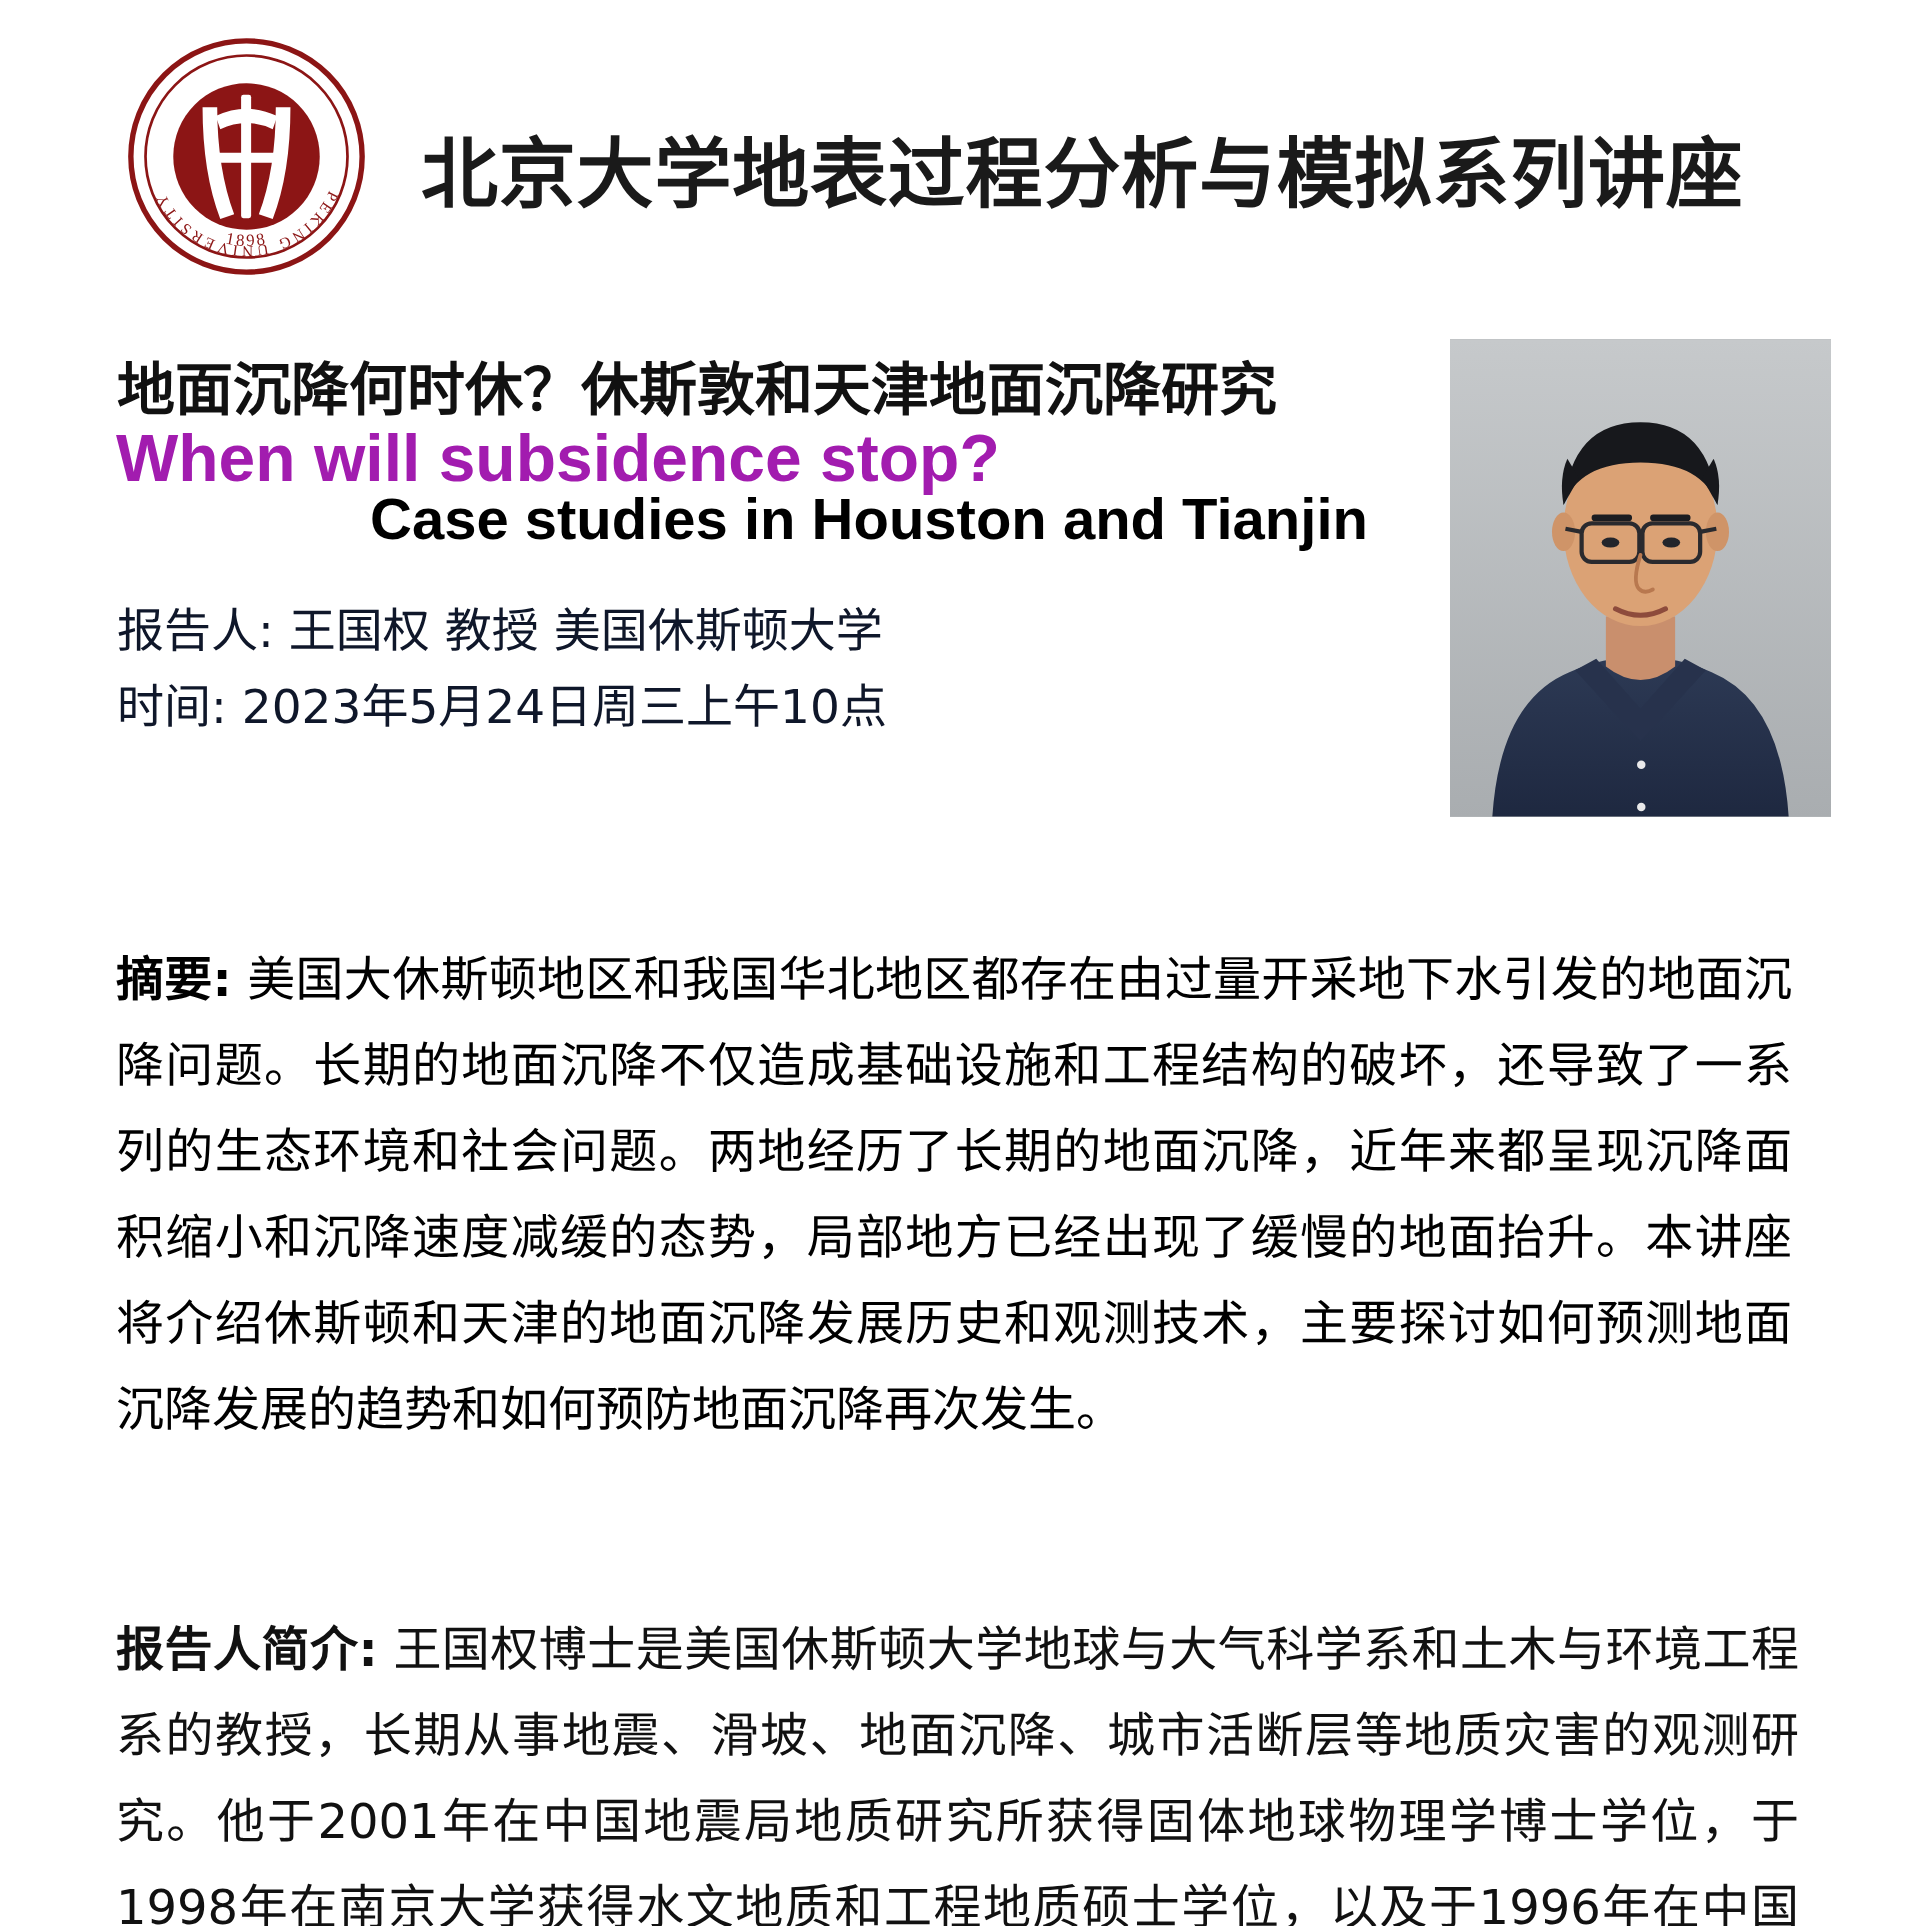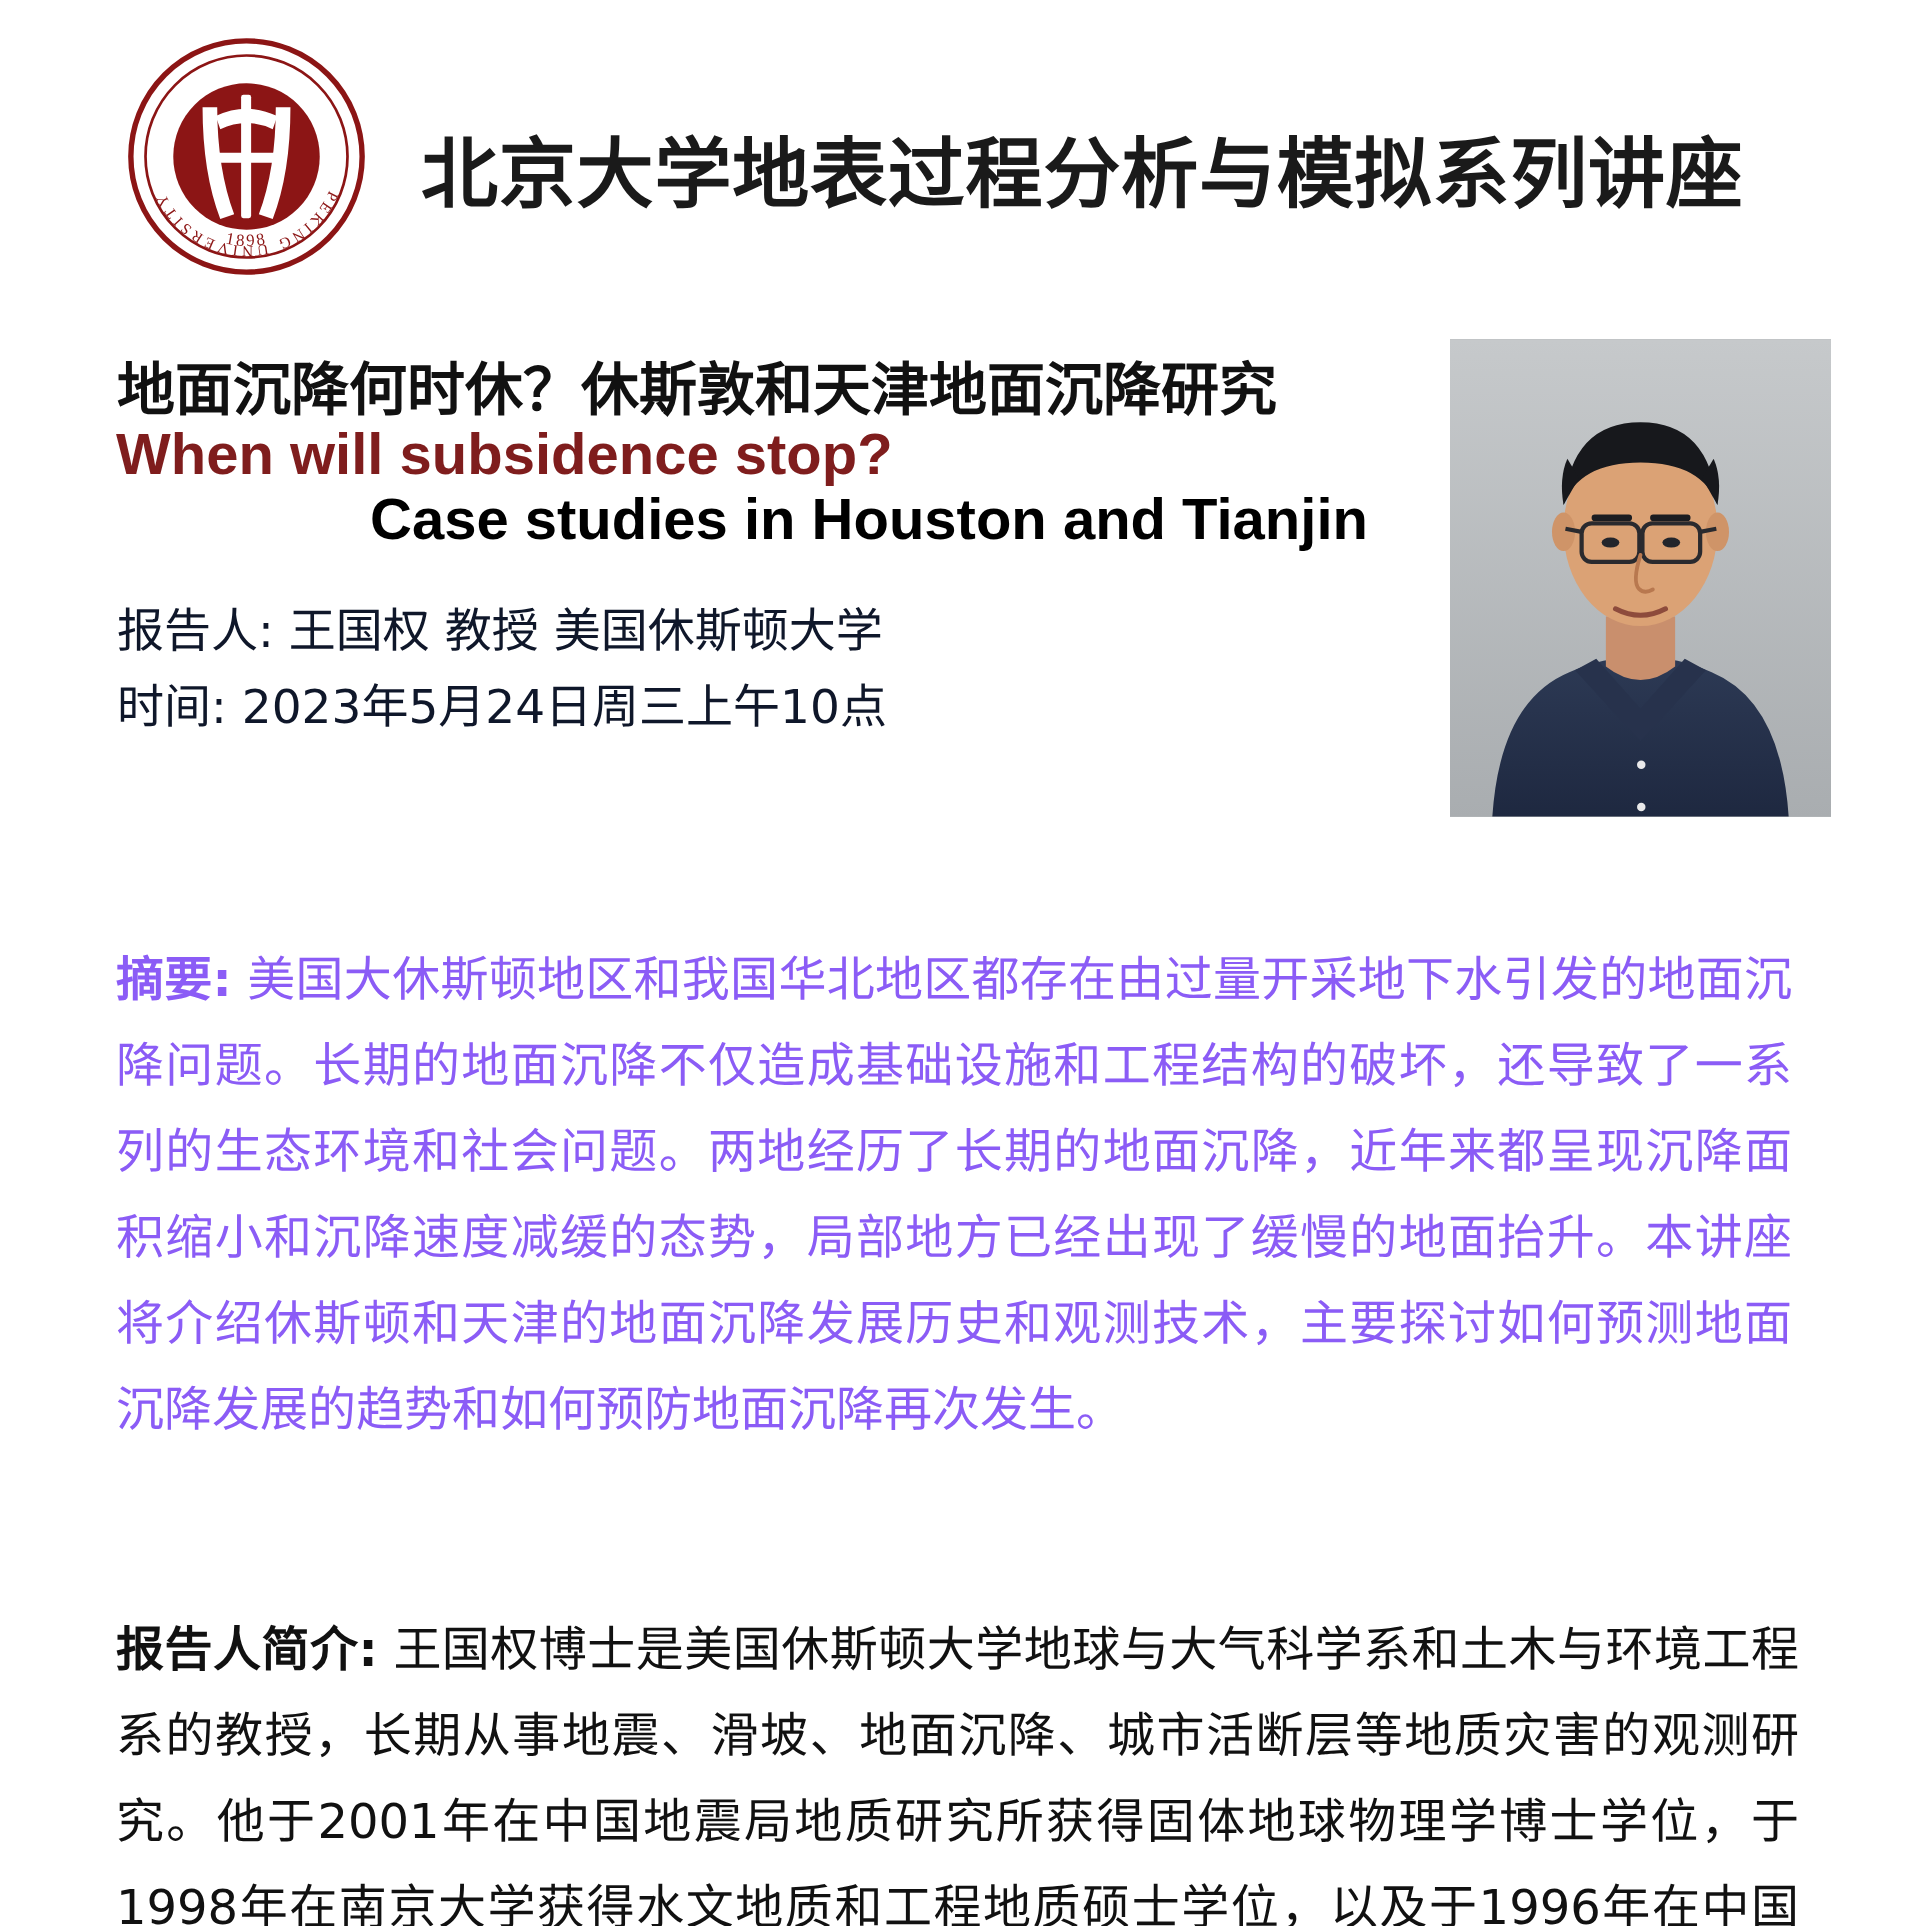--- a/index.html
+++ b/index.html
@@ -55,23 +55,23 @@
     font-size: 58px;
     font-weight: bold;
     color: #111111;
     white-space: nowrap;
     font-family: "DejaVu Sans", "Liberation Sans", sans-serif;
   }
   .title-en1 {
     position: absolute;
     left: 116px;
     top: 420px;
-    font-size: 58px;
-    font-weight: bold;
-    color: #7f1d1d;
+    font-size: 66px;
+    font-weight: bold;
+    color: #a21caf;
     white-space: nowrap;
   }
   .title-en2 {
     position: absolute;
     left: 370px;
     top: 485px;
     font-size: 58px;
     font-weight: bold;
     color: #000000;
     white-space: nowrap;
@@ -107,21 +107,21 @@
   
   .abstract {
     position: absolute;
     left: 116px;
     top: 936px;
     width: 1676px;
     font-size: 48px;
     line-height: 86px;
     text-align: justify;
     text-justify: inter-ideograph;
-    color: #8b5cf6;
+    color: #000000;
     font-family: "DejaVu Sans", "Liberation Sans", sans-serif;
   }
   .abstract b, .bio b {
     font-weight: bold;
   }
 
   
   .bio {
     position: absolute;
     left: 116px;

